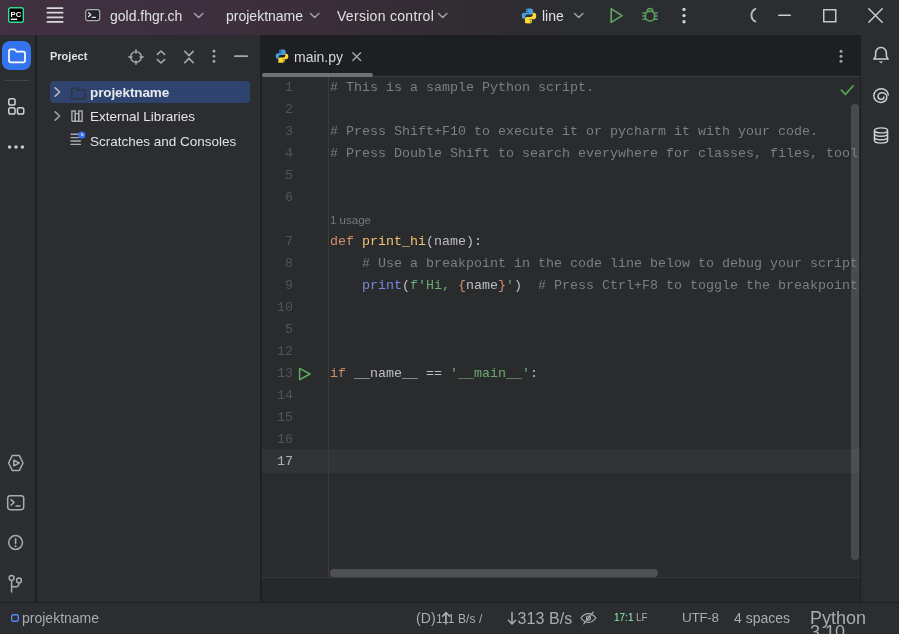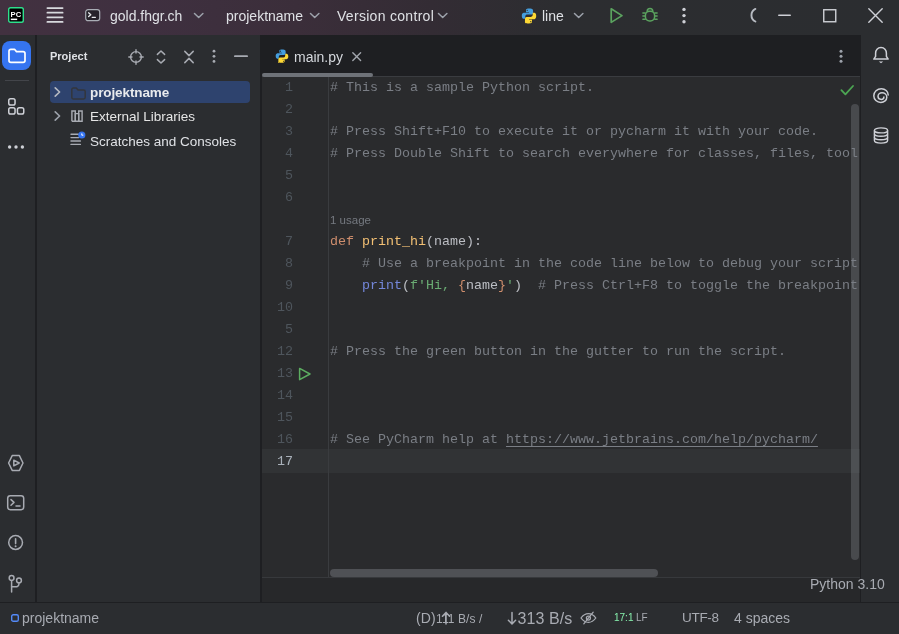--- a/index.html
+++ b/index.html
@@ -233,22 +233,21 @@
   </svg>
 
 <div class="a" style="left:262px;top:35px;width:598px;height:567px;overflow:hidden">
 <div class="r" style="left:68px;top:42px"><span class="c"># This is a sample Python script.</span></div>
 <div class="r" style="left:68px;top:86px"><span class="c"># Press Shift+F10 to execute it or pycharm it with your code.</span></div>
 <div class="r" style="left:68px;top:108px"><span class="c"># Press Double Shift to search everywhere for classes, files, tool windows, actions, and settings.</span></div>
 <div class="a" style="left:68px;top:174px;height:22px;line-height:22px;font-size:11.5px;color:#757980">1 usage</div>
 <div class="r" style="left:68px;top:196px"><span class="k">def </span><span class="fd">print_hi</span>(name):</div>
 <div class="r" style="left:68px;top:218px">    <span class="c"># Use a breakpoint in the code line below to debug your script.</span></div>
 <div class="r" style="left:68px;top:240px">    <span class="bi">print</span>(<span class="s">f'Hi, </span><span class="k">{</span>name<span class="k">}</span><span class="s">'</span>)  <span class="c"># Press Ctrl+F8 to toggle the breakpoint.</span></div>
-<div class="r" style="left:68px;top:306px"><span class="c"># Press the green button in the gutter to run the script.</span></div>
-<div class="r" style="left:68px;top:394px"><span class="c"># See PyCharm help at <span style="text-decoration:underline;text-underline-offset:3px">https://www.jetbrains.com/help/pycharm/</span></span></div>
+<div class="r" style="left:68px;top:328px"><span class="k">if </span>__name__ == <span class="s">'__main__'</span>:</div>
 </div>
 <svg width="15" height="13" style="left:840px;top:84px">
     <path d="M1.4,6.2 l4,4.2 7.6,-8.4" fill="none" stroke="#4ca653" stroke-width="1.8" stroke-linecap="round" stroke-linejoin="round"></path>
   </svg>
 
 <div class="a" style="left:860px;top:35px;width:39px;height:567px;background:#2b2d30;border-left:1px solid #1e1f22"></div>
 <svg width="18" height="18" style="left:872px;top:46px">
     <path d="M9,1.6 c-3.4,0-5.4,2.5-5.4,5.6 v3.2 l-1.8,2.7 h14.4 l-1.8,-2.7 V7.2 c0,-3.1-2-5.6-5.4,-5.6 z" fill="none" stroke="#ced0d6" stroke-width="1.5" stroke-linejoin="round"></path>
     <path d="M6.8,15.4 l2.2,1.9 2.2,-1.9 z" fill="#ced0d6"></path>
   </svg>
@@ -282,13 +281,13 @@
     <g stroke="#a8abb2" fill="none" stroke-width="1.25">
       <path d="M1,7 C3.6,3.4 6.2,2.6 8.4,2.6 s4.8,0.8 7.4,4.4 C13.2,10.6 10.6,11.4 8.4,11.4 s-4.8,-0.8-7.4,-4.4 Z"></path>
       <circle cx="8.4" cy="7" r="2"></circle>
       <path d="M13.2,1.2 L3.8,12.8" stroke-linecap="round"></path>
     </g>
   </svg>
 <div class="a" style="left:614px;top:611px;height:14px;line-height:14px;font-size:10px;color:#86efac">17:1</div>
 <div class="a" style="left:636px;top:611px;height:14px;line-height:14px;font-size:10px;color:#a8abb2">LF</div>
 <div class="a" style="left:682px;top:611px;height:14px;line-height:14px;font-size:13.5px;letter-spacing:-0.3px;color:#a8abb2">UTF-8</div>
 <div class="a" style="left:734px;top:611px;height:14px;line-height:14px;font-size:14px;color:#a8abb2">4 spaces</div>
-<div class="a" style="left:810px;top:577px;height:14px;line-height:14px;font-size:14px;color:#a8abb2">Python 3.10</div>
+<div class="a" style="left:810px;top:611px;height:14px;line-height:14px;font-size:18px;color:#a8abb2">Python 3.10</div>
 
 </body></html>

